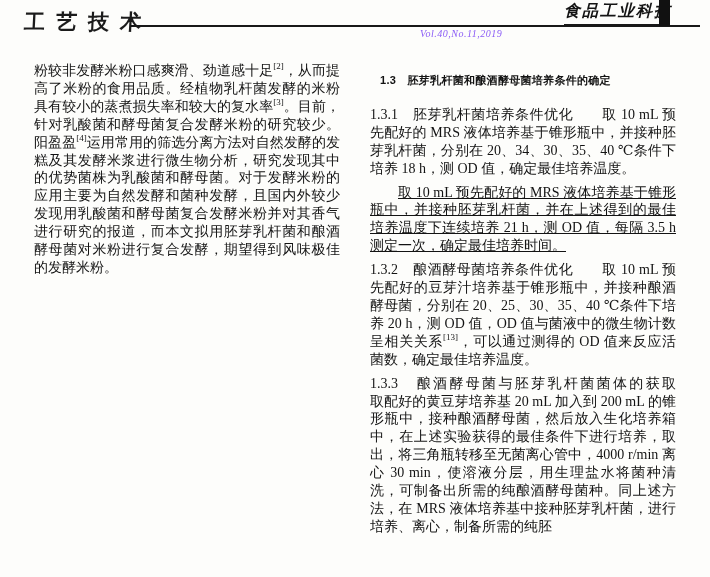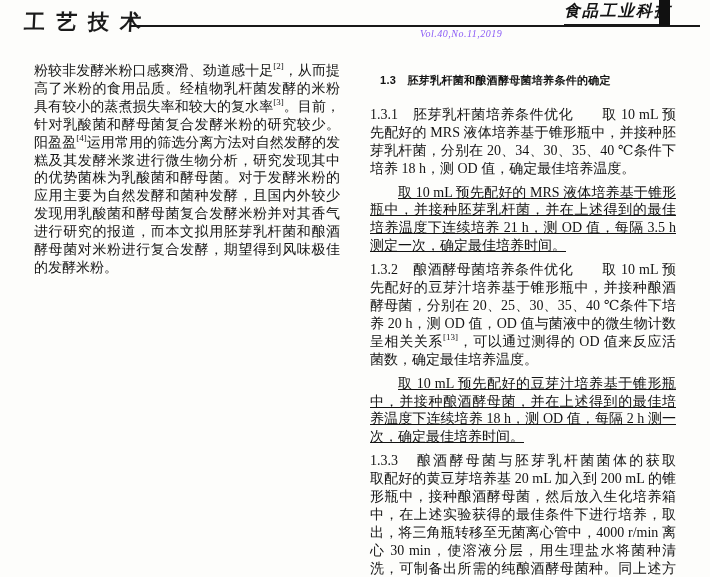--- a/index.html
+++ b/index.html
@@ -83,16 +83,15 @@
   <div class="vol">Vol.40,No.11,2019</div>
 
   <div class="col col-left" id="col-left">
       <p>粉较非发酵米粉口感爽滑、劲道感十足<sup>[2]</sup>，从而提高了米粉的食用品质。经植物乳杆菌发酵的米粉具有较小的蒸煮损失率和较大的复水率<sup>[3]</sup>。目前，针对乳酸菌和酵母菌复合发酵米粉的研究较少。阳盈盈<sup>[4]</sup>运用常用的筛选分离方法对自然发酵的发糕及其发酵米浆进行微生物分析，研究发现其中的优势菌株为乳酸菌和酵母菌。对于发酵米粉的应用主要为自然发酵和菌种发酵，且国内外较少发现用乳酸菌和酵母菌复合发酵米粉并对其香气进行研究的报道，而本文拟用胚芽乳杆菌和酿酒酵母菌对米粉进行复合发酵，期望得到风味极佳的发酵米粉。</p>
     </div>
   <div class="col col-right" id="col-right">
       <h3>1.3　胚芽乳杆菌和酿酒酵母菌培养条件的确定</h3>
       <p>1.3.1　胚芽乳杆菌培养条件优化　　取 10 mL 预先配好的 MRS 液体培养基于锥形瓶中，并接种胚芽乳杆菌，分别在 20、34、30、35、40 ℃条件下培养 18 h，测 OD 值，确定最佳培养温度。</p>
       <p class="indent">取 10 mL 预先配好的 MRS 液体培养基于锥形瓶中，并接种胚芽乳杆菌，并在上述得到的最佳培养温度下连续培养 21 h，测 OD 值，每隔 3.5 h 测定一次，确定最佳培养时间。</p>
       <p>1.3.2　酿酒酵母菌培养条件优化　　取 10 mL 预先配好的豆芽汁培养基于锥形瓶中，并接种酿酒酵母菌，分别在 20、25、30、35、40 ℃条件下培养 20 h，测 OD 值，OD 值与菌液中的微生物计数呈相关关系<sup>[13]</sup>，可以通过测得的 OD 值来反应活菌数，确定最佳培养温度。</p>
-      <p class="indent">取 10 mL 预先配好的豆芽汁培养基于锥形瓶中，并接种酿酒酵母菌，并在上述得到的最佳培养温度下连续培养 18 h，测 OD 值，每隔 2 h 测一次，确定最佳培养时间。</p>
       <p>1.3.3　酿酒酵母菌与胚芽乳杆菌菌体的获取　　取配好的黄豆芽培养基 20 mL 加入到 200 mL 的锥形瓶中，接种酿酒酵母菌，然后放入生化培养箱中，在上述实验获得的最佳条件下进行培养，取出，将三角瓶转移至无菌离心管中，4000 r/min 离心 30 min，使溶液分层，用生理盐水将菌种清洗，可制备出所需的纯酿酒酵母菌种。同上述方法，在 MRS 液体培养基中接种胚芽乳杆菌，进行培养、离心，制备所需的纯胚</p>
     </div>
 </div>
 
 </body></html>

